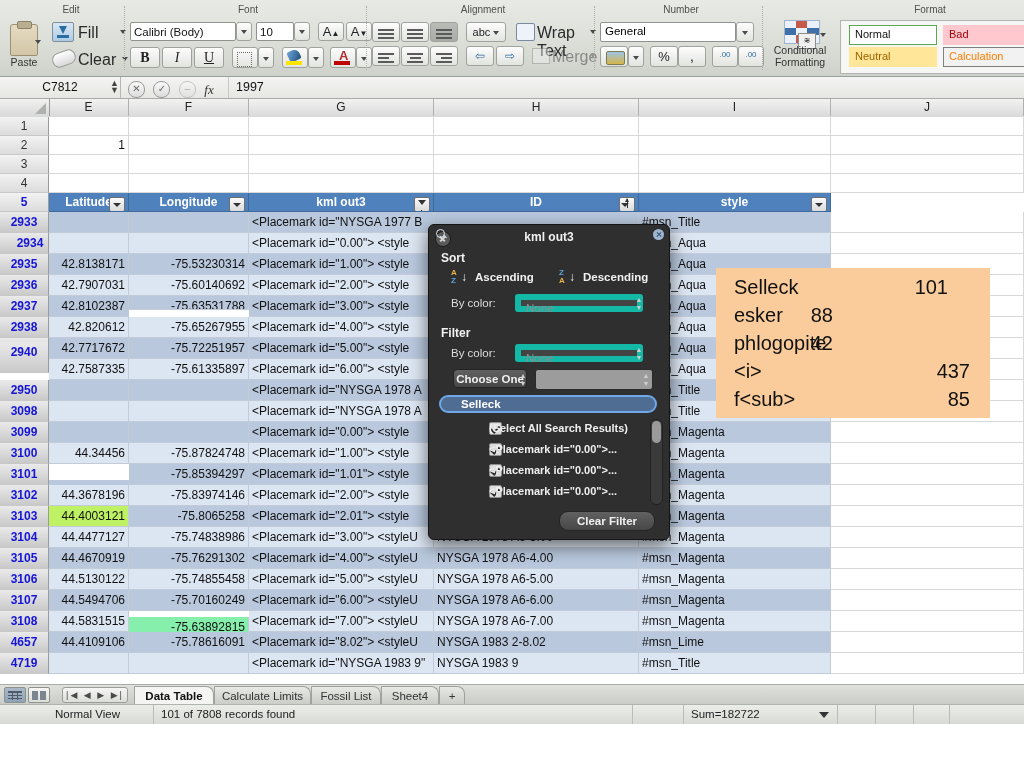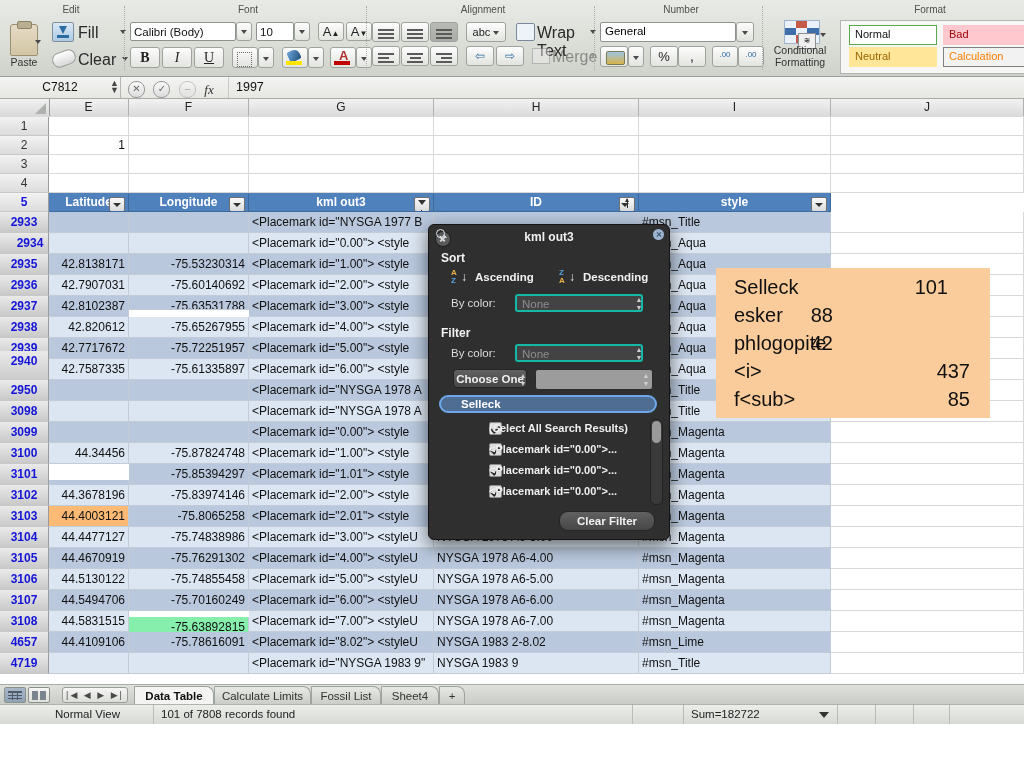--- a/index.html
+++ b/index.html
@@ -156,21 +156,21 @@
     font-size:12px;font-weight:bold;color:#f0f0f0;}
   .popup-close{position:absolute;left:6px;top:6px;width:14px;height:14px;border-radius:8px;
     background:#5a5a5a;border:1px solid #1c1c1c;}
   .popup-close:before,.popup-close:after{content:"";position:absolute;left:3px;top:6px;width:7px;height:1.5px;background:#d6d6d6;}
   .popup-close:before{transform:rotate(45deg);}
   .popup-close:after{transform:rotate(-45deg);}
   .sect{position:absolute;font-size:12px;font-weight:bold;color:#f2f2f2;}
   .plabel{position:absolute;font-size:11.5px;color:#dcdcdc;}
   .sortaz{position:absolute;font-size:11.5px;color:#f0f0f0;font-weight:bold;}
   .azico{position:absolute;font-size:8px;line-height:8px;font-weight:bold;}
-  .darkfield{position:absolute;box-sizing:border-box;background:#434343;border:2px solid #14b8a6;
+  .darkfield{position:absolute;box-sizing:border-box;background:#434343;border:6px solid #14b8a6;
     border-radius:3px;color:#8d8d8d;font-size:11.5px;line-height:16px;padding:0 5px;}
   .stepper{position:absolute;width:12px;font-size:7px;color:#cfcfcf;text-align:center;line-height:8px;}
   .darkbtn{position:absolute;box-sizing:border-box;
     background:linear-gradient(to bottom,#616161,#474747);border:1px solid #252525;border-radius:4px;
     color:#f0f0f0;font-size:11.5px;font-weight:bold;text-align:center;}
   .searchbox{position:absolute;left:10px;top:170px;width:218px;height:18px;box-sizing:border-box;
     background:#4f6d93;border:2px solid #6ea8e8;border-radius:9px;color:#fff;font-size:11.5px;
     line-height:15px;padding-left:20px;font-weight:bold;}
   .searchicon{position:absolute;left:7px;top:4px;width:7px;height:7px;border:1.4px solid #dfe7f2;border-radius:5px;}
   .searchicon:after{content:"";position:absolute;left:6px;top:6px;width:4px;height:1.4px;background:#dfe7f2;transform:rotate(45deg);}
@@ -519,21 +519,21 @@
         <div class="cell" style="left: 434px; width: 205px; top: 218px; height: 21px; line-height: 20px; background: rgb(220, 230, 242);"></div>
         <div class="cell" style="left: 639px; width: 192px; top: 218px; height: 21px; line-height: 20px; background: rgb(220, 230, 242);">#msn_Aqua</div>
         <div class="cell blank" style="left: 831px; width: 193px; top: 218px; height: 21px; line-height: 20px;"></div>
         <div class="rowhead filt" style="top: 239px; height: 21px; line-height: 20px;">2939</div>
         <div class="cell num" style="left: 49px; width: 80px; top: 239px; height: 21px; line-height: 20px; background: rgb(185, 200, 221);">42.7717672</div>
         <div class="cell num" style="left: 129px; width: 120px; top: 239px; height: 21px; line-height: 20px; background: rgb(185, 200, 221);">-75.72251957</div>
         <div class="cell" style="left: 249px; width: 185px; top: 239px; height: 21px; line-height: 20px; background: rgb(185, 200, 221);">&lt;Placemark id="5.00"&gt; &lt;style</div>
         <div class="cell" style="left: 434px; width: 205px; top: 239px; height: 21px; line-height: 20px; background: rgb(185, 200, 221);"></div>
         <div class="cell" style="left: 639px; width: 192px; top: 239px; height: 21px; line-height: 20px; background: rgb(185, 200, 221);">#msn_Aqua</div>
         <div class="cell blank" style="left: 831px; width: 193px; top: 239px; height: 21px; line-height: 20px;"></div>
-        <div class="rowhead filt" style="top: 252px; height: 31px; line-height: 20px; text-align: center;">2940</div>
+        <div class="rowhead filt" style="top: 243px; height: 31px; line-height: 20px; text-align: center;">2940</div>
         <div class="cell num" style="left: 49px; width: 80px; top: 260px; height: 21px; line-height: 20px; background: rgb(220, 230, 242);">42.7587335</div>
         <div class="cell num" style="left: 129px; width: 120px; top: 260px; height: 21px; line-height: 20px; background: rgb(220, 230, 242);">-75.61335897</div>
         <div class="cell" style="left: 249px; width: 185px; top: 260px; height: 21px; line-height: 20px; background: rgb(220, 230, 242);">&lt;Placemark id="6.00"&gt; &lt;style</div>
         <div class="cell" style="left: 434px; width: 205px; top: 260px; height: 21px; line-height: 20px; background: rgb(220, 230, 242);"></div>
         <div class="cell" style="left: 639px; width: 192px; top: 260px; height: 21px; line-height: 20px; background: rgb(220, 230, 242);">#msn_Aqua</div>
         <div class="cell blank" style="left: 831px; width: 193px; top: 260px; height: 21px; line-height: 20px;"></div>
         <div class="rowhead filt" style="top: 281px; height: 21px; line-height: 20px;">2950</div>
         <div class="cell num" style="left: 49px; width: 80px; top: 281px; height: 21px; line-height: 20px; background: rgb(185, 200, 221);"></div>
         <div class="cell num" style="left: 129px; width: 120px; top: 281px; height: 21px; line-height: 20px; background: rgb(185, 200, 221);"></div>
         <div class="cell" style="left: 249px; width: 185px; top: 281px; height: 21px; line-height: 20px; background: rgb(185, 200, 221);">&lt;Placemark id="NYSGA 1978 A</div>
@@ -569,21 +569,21 @@
         <div class="cell" style="left: 639px; width: 192px; top: 365px; height: 21px; line-height: 20px; background: rgb(185, 200, 221);">#msn_Magenta</div>
         <div class="cell blank" style="left: 831px; width: 193px; top: 365px; height: 21px; line-height: 20px;"></div>
         <div class="rowhead filt" style="top: 386px; height: 21px; line-height: 20px;">3102</div>
         <div class="cell num" style="left: 49px; width: 80px; top: 386px; height: 21px; line-height: 20px; background: rgb(220, 230, 242);">44.3678196</div>
         <div class="cell num" style="left: 129px; width: 120px; top: 386px; height: 21px; line-height: 20px; background: rgb(220, 230, 242);">-75.83974146</div>
         <div class="cell" style="left: 249px; width: 185px; top: 386px; height: 21px; line-height: 20px; background: rgb(220, 230, 242);">&lt;Placemark id="2.00"&gt; &lt;style</div>
         <div class="cell" style="left: 434px; width: 205px; top: 386px; height: 21px; line-height: 20px; background: rgb(220, 230, 242);"></div>
         <div class="cell" style="left: 639px; width: 192px; top: 386px; height: 21px; line-height: 20px; background: rgb(220, 230, 242);">#msn_Magenta</div>
         <div class="cell blank" style="left: 831px; width: 193px; top: 386px; height: 21px; line-height: 20px;"></div>
         <div class="rowhead filt" style="top: 407px; height: 21px; line-height: 20px;">3103</div>
-        <div class="cell num" style="left: 49px; width: 80px; top: 407px; height: 21px; line-height: 20px; background: #fdba74;">44.4003121</div>
+        <div class="cell num" style="left: 49px; width: 80px; top: 407px; height: 21px; line-height: 20px; background: #bef264;">44.4003121</div>
         <div class="cell num" style="left: 129px; width: 120px; top: 407px; height: 21px; line-height: 20px; background: rgb(185, 200, 221);">-75.8065258</div>
         <div class="cell" style="left: 249px; width: 185px; top: 407px; height: 21px; line-height: 20px; background: rgb(185, 200, 221);">&lt;Placemark id="2.01"&gt; &lt;style</div>
         <div class="cell" style="left: 434px; width: 205px; top: 407px; height: 21px; line-height: 20px; background: rgb(185, 200, 221);"></div>
         <div class="cell" style="left: 639px; width: 192px; top: 407px; height: 21px; line-height: 20px; background: rgb(185, 200, 221);">#msn_Magenta</div>
         <div class="cell blank" style="left: 831px; width: 193px; top: 407px; height: 21px; line-height: 20px;"></div>
         <div class="rowhead filt" style="top: 428px; height: 21px; line-height: 20px;">3104</div>
         <div class="cell num" style="left: 49px; width: 80px; top: 428px; height: 21px; line-height: 20px; background: rgb(220, 230, 242);">44.4477127</div>
         <div class="cell num" style="left: 129px; width: 120px; top: 428px; height: 21px; line-height: 20px; background: rgb(220, 230, 242);">-75.74838986</div>
         <div class="cell" style="left: 249px; width: 185px; top: 428px; height: 21px; line-height: 20px; background: rgb(220, 230, 242);">&lt;Placemark id="3.00"&gt; &lt;styleU</div>
         <div class="cell" style="left: 434px; width: 205px; top: 428px; height: 21px; line-height: 20px; background: rgb(220, 230, 242);">NYSGA 1978 A6-3.00</div>

